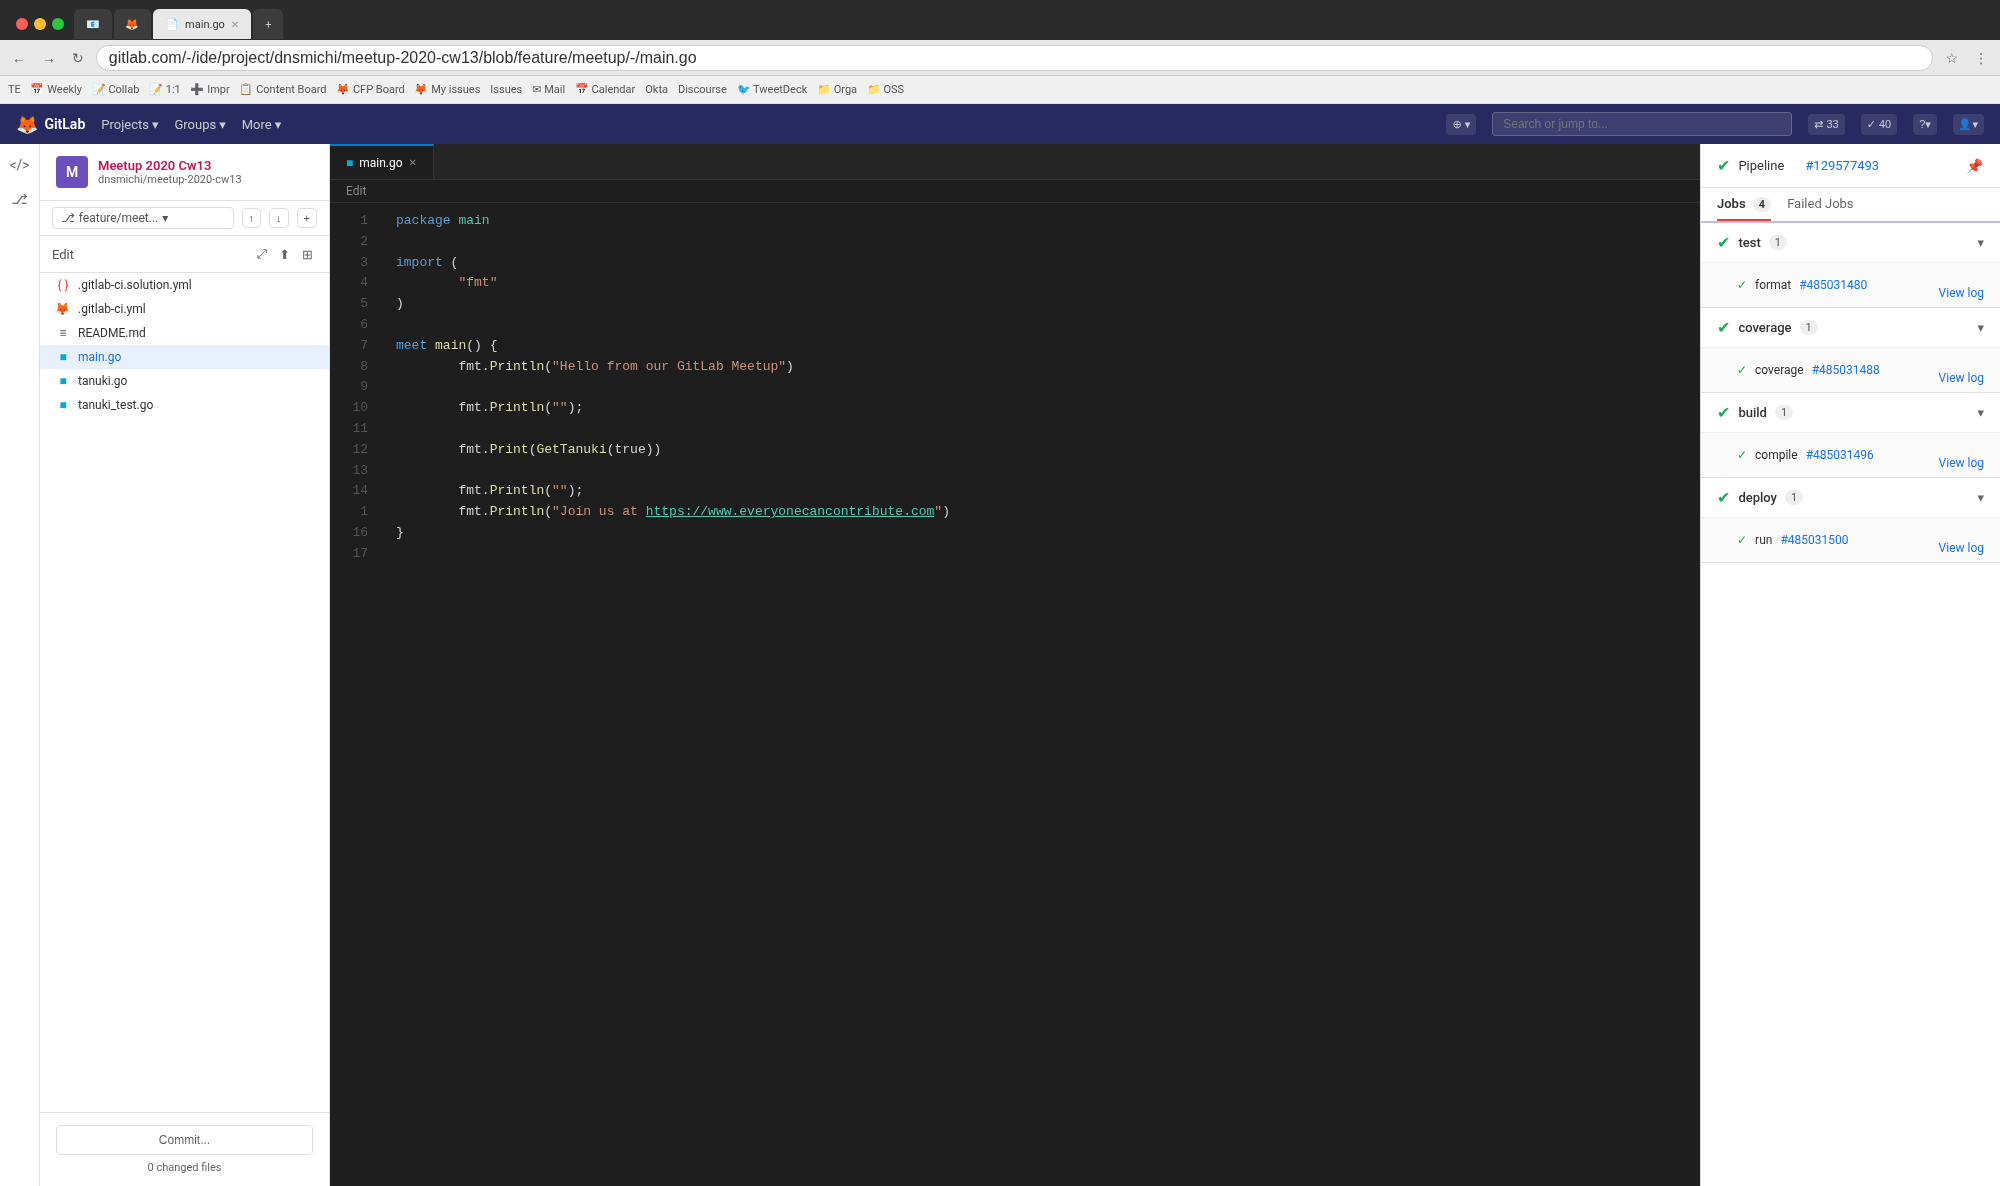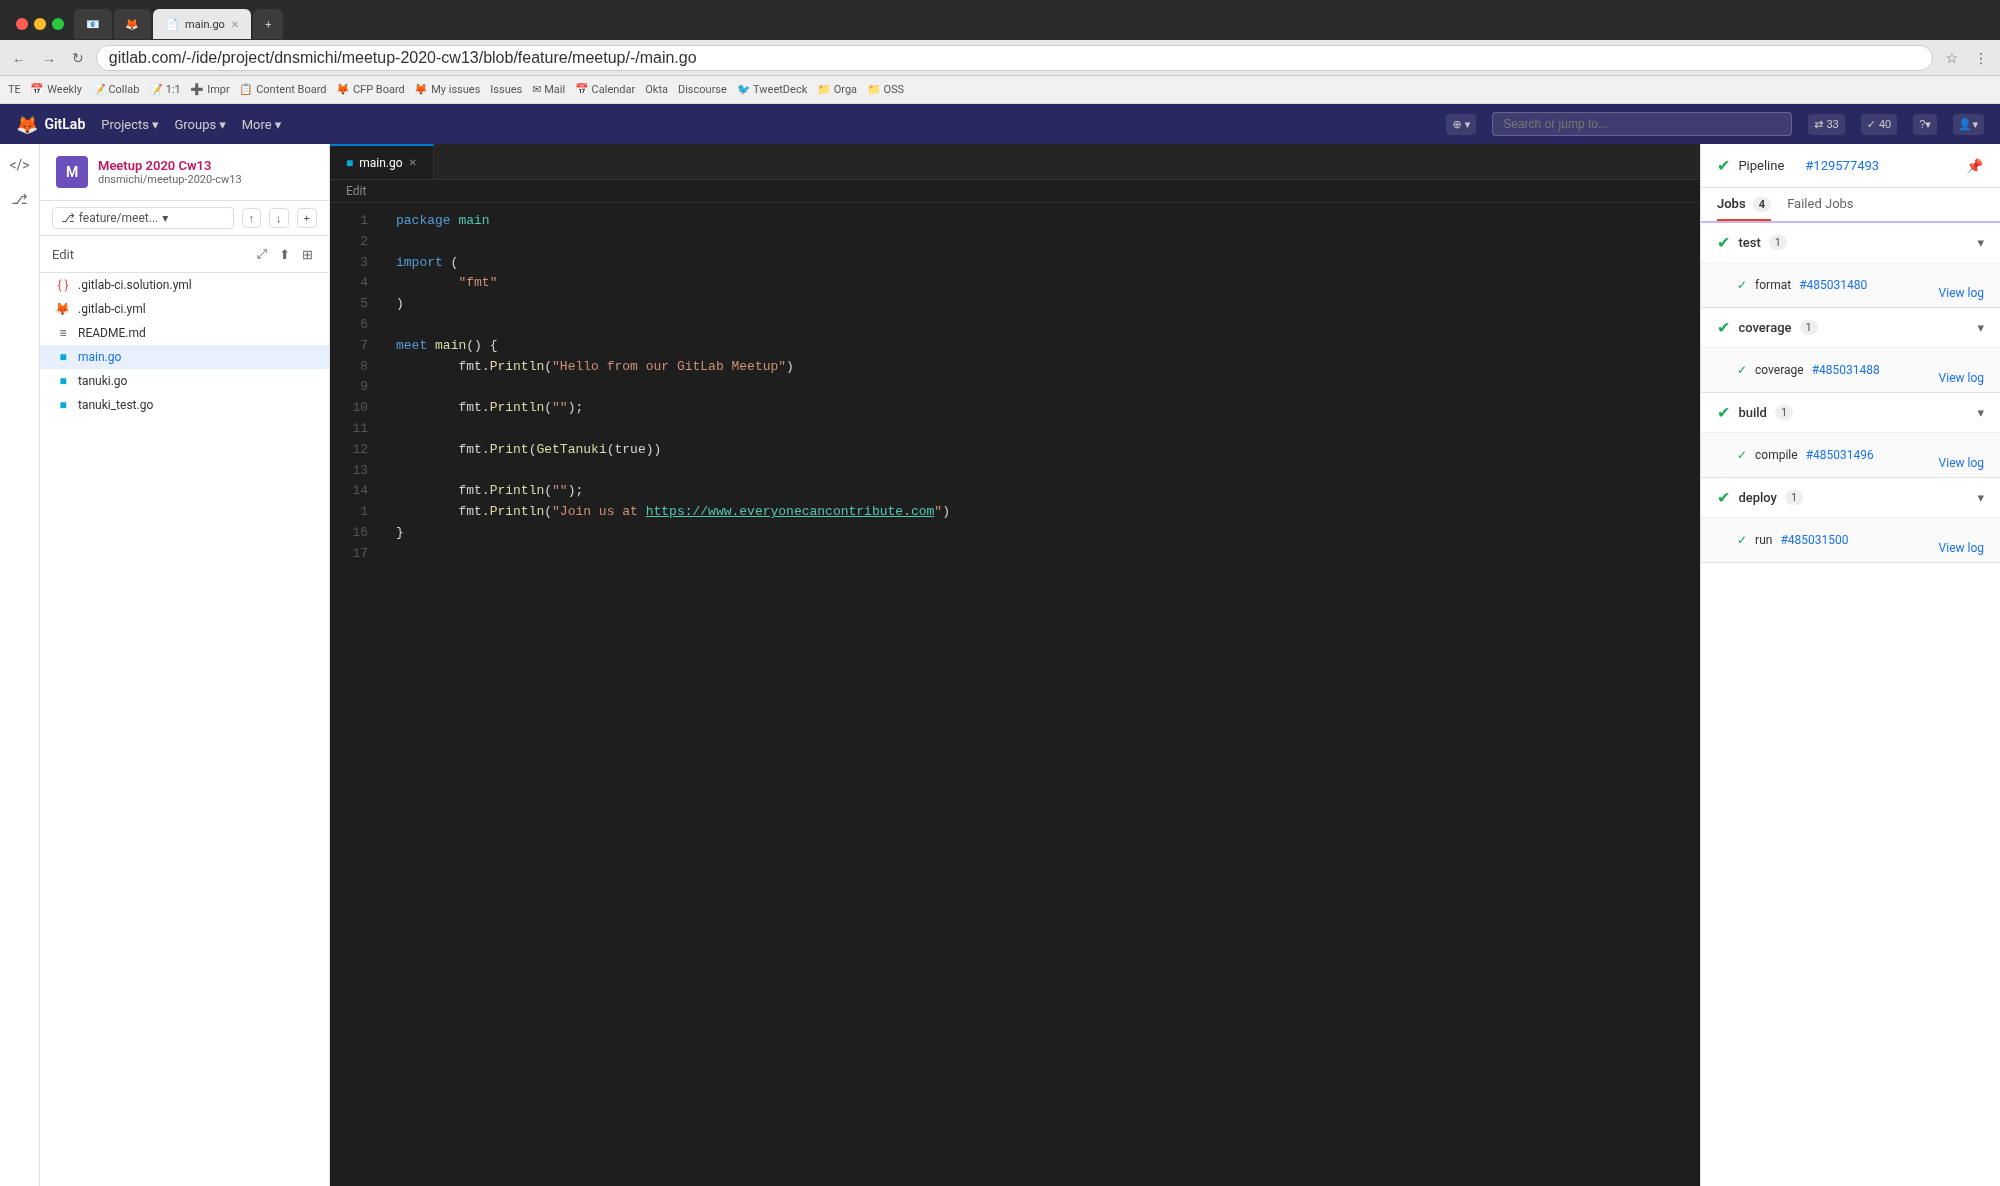--- a/index.html
+++ b/index.html
@@ -244,20 +244,24 @@
       <div class="file-item">
         <span class="file-icon" style="color:#00acd7;">■</span>
         <span>tanuki.go</span>
       </div>
       <div class="file-item">
         <span class="file-icon" style="color:#00acd7;">■</span>
         <span>tanuki_test.go</span>
       </div>
     </div>
 
+    <div class="sidebar-bottom">
+      <button class="commit-btn">Commit...</button>
+      <div class="changed-files">0 changed files</div>
+    </div>
   </div>
 
   <div class="editor-area">
     <div class="editor-tabs">
       <div class="editor-tab active">
         <span style="color:#00acd7;">■</span>
         <span>main.go</span>
         <span class="editor-tab-close">✕</span>
       </div>
     </div>

